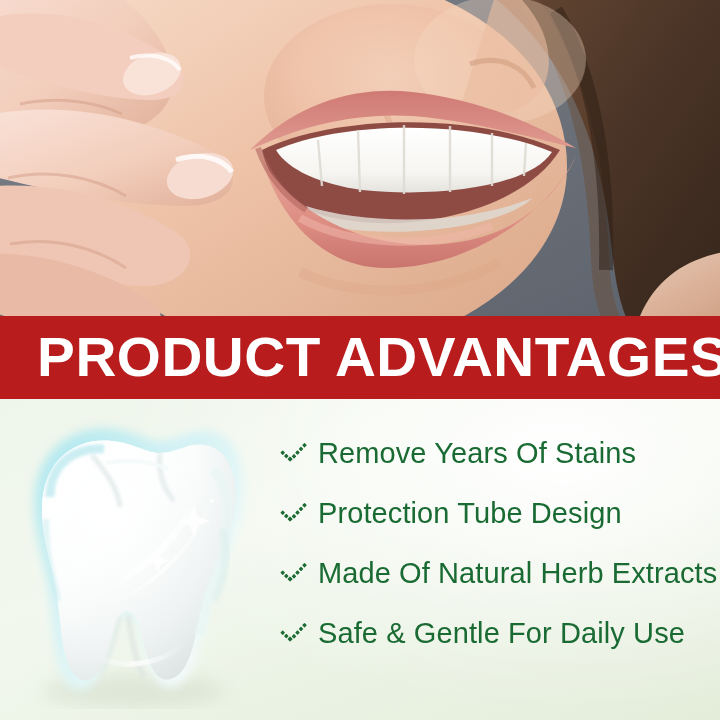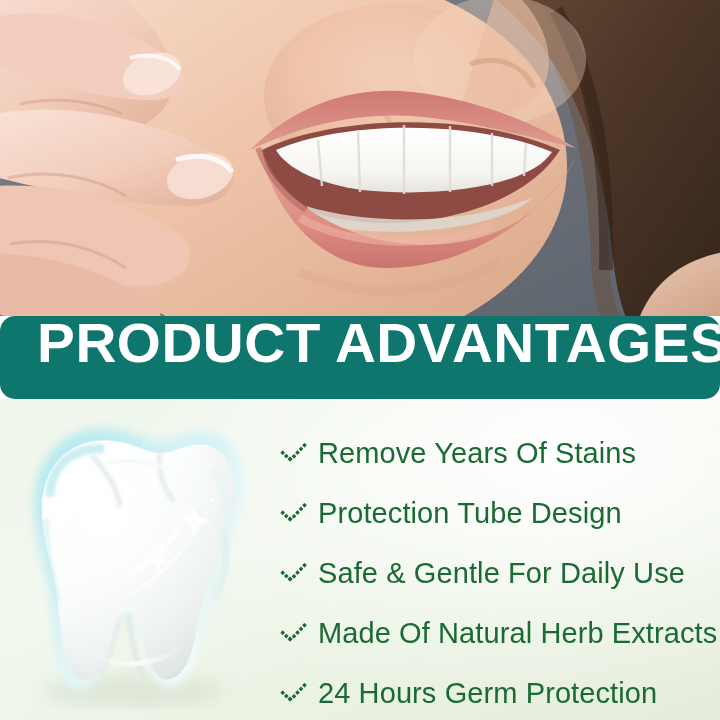--- a/index.html
+++ b/index.html
@@ -31,24 +31,24 @@
   }
   .photo-svg { display:block; width:720px; height:316px; }
 
   
   .banner {
     position: absolute;
     left: 0;
     top: 316px;
     width: 720px;
     height: 83px;
-    background: #0f766e;
+    background: #b91c1c;
     display: flex;
+    align-items: center;
     overflow: hidden;
-    border-radius: 15px;
   }
   .banner-title {
     margin: 0;
     padding: 0 0 0 36px;
     color: #ffffff;
     font-family: "Liberation Sans", "DejaVu Sans", sans-serif;
     font-weight: 700;
     font-size: 55px;
     letter-spacing: 0.5px;
     line-height: 1;
@@ -366,53 +366,37 @@
               <rect x="1" y="11" width="3.4" height="3.4" rx="0.6" transform="rotate(-45 2.7 12.7)"></rect>
               <rect x="4.6" y="14.4" width="3.4" height="3.4" rx="0.6" transform="rotate(-45 6.3 16.1)"></rect>
               <rect x="8.2" y="17.2" width="3.8" height="3.8" rx="0.6" transform="rotate(-45 10.1 19.1)"></rect>
               <rect x="12.3" y="14.6" width="3.4" height="3.4" rx="0.6" transform="rotate(-45 14 16.3)"></rect>
               <rect x="15.8" y="10.9" width="3.4" height="3.4" rx="0.6" transform="rotate(-45 17.5 12.6)"></rect>
               <rect x="19.3" y="7.2" width="3.4" height="3.4" rx="0.6" transform="rotate(-45 21 8.9)"></rect>
               <rect x="22.8" y="3.5" width="3.4" height="3.4" rx="0.6" transform="rotate(-45 24.5 5.2)"></rect>
             </g>
           </svg>
         </span>
-        <span class="adv-text">Safe &amp; Gentle For Daily Use</span>
+        <span class="adv-text">Made Of Natural Herb Extracts</span>
       </li>
 
       <li class="adv-item">
         <span class="check-icon">
           <svg viewBox="0 0 30 26" aria-hidden="true">
             <g fill="#1c6b33">
               <rect x="1" y="11" width="3.4" height="3.4" rx="0.6" transform="rotate(-45 2.7 12.7)"></rect>
               <rect x="4.6" y="14.4" width="3.4" height="3.4" rx="0.6" transform="rotate(-45 6.3 16.1)"></rect>
               <rect x="8.2" y="17.2" width="3.8" height="3.8" rx="0.6" transform="rotate(-45 10.1 19.1)"></rect>
               <rect x="12.3" y="14.6" width="3.4" height="3.4" rx="0.6" transform="rotate(-45 14 16.3)"></rect>
               <rect x="15.8" y="10.9" width="3.4" height="3.4" rx="0.6" transform="rotate(-45 17.5 12.6)"></rect>
               <rect x="19.3" y="7.2" width="3.4" height="3.4" rx="0.6" transform="rotate(-45 21 8.9)"></rect>
               <rect x="22.8" y="3.5" width="3.4" height="3.4" rx="0.6" transform="rotate(-45 24.5 5.2)"></rect>
             </g>
           </svg>
         </span>
-        <span class="adv-text">Made Of Natural Herb Extracts</span>
+        <span class="adv-text">Safe &amp; Gentle For Daily Use</span>
       </li>
 
-      <li class="adv-item">
-        <span class="check-icon">
-          <svg viewBox="0 0 30 26" aria-hidden="true">
-            <g fill="#1c6b33">
-              <rect x="1" y="11" width="3.4" height="3.4" rx="0.6" transform="rotate(-45 2.7 12.7)"></rect>
-              <rect x="4.6" y="14.4" width="3.4" height="3.4" rx="0.6" transform="rotate(-45 6.3 16.1)"></rect>
-              <rect x="8.2" y="17.2" width="3.8" height="3.8" rx="0.6" transform="rotate(-45 10.1 19.1)"></rect>
-              <rect x="12.3" y="14.6" width="3.4" height="3.4" rx="0.6" transform="rotate(-45 14 16.3)"></rect>
-              <rect x="15.8" y="10.9" width="3.4" height="3.4" rx="0.6" transform="rotate(-45 17.5 12.6)"></rect>
-              <rect x="19.3" y="7.2" width="3.4" height="3.4" rx="0.6" transform="rotate(-45 21 8.9)"></rect>
-              <rect x="22.8" y="3.5" width="3.4" height="3.4" rx="0.6" transform="rotate(-45 24.5 5.2)"></rect>
-            </g>
-          </svg>
-        </span>
-        <span class="adv-text">24 Hours Germ Protection</span>
-      </li>
 
     </ul>
   </div>
 
 </div>
 
 </body></html>

